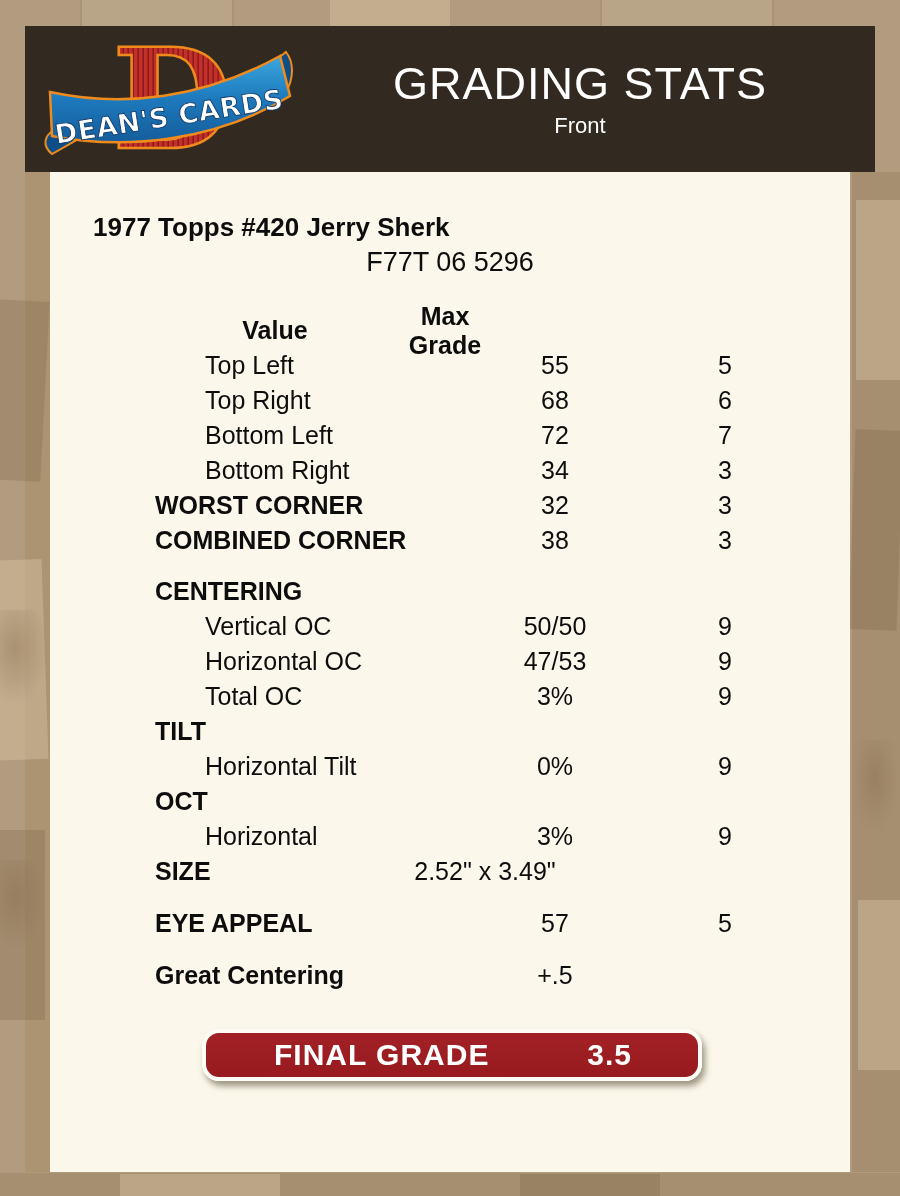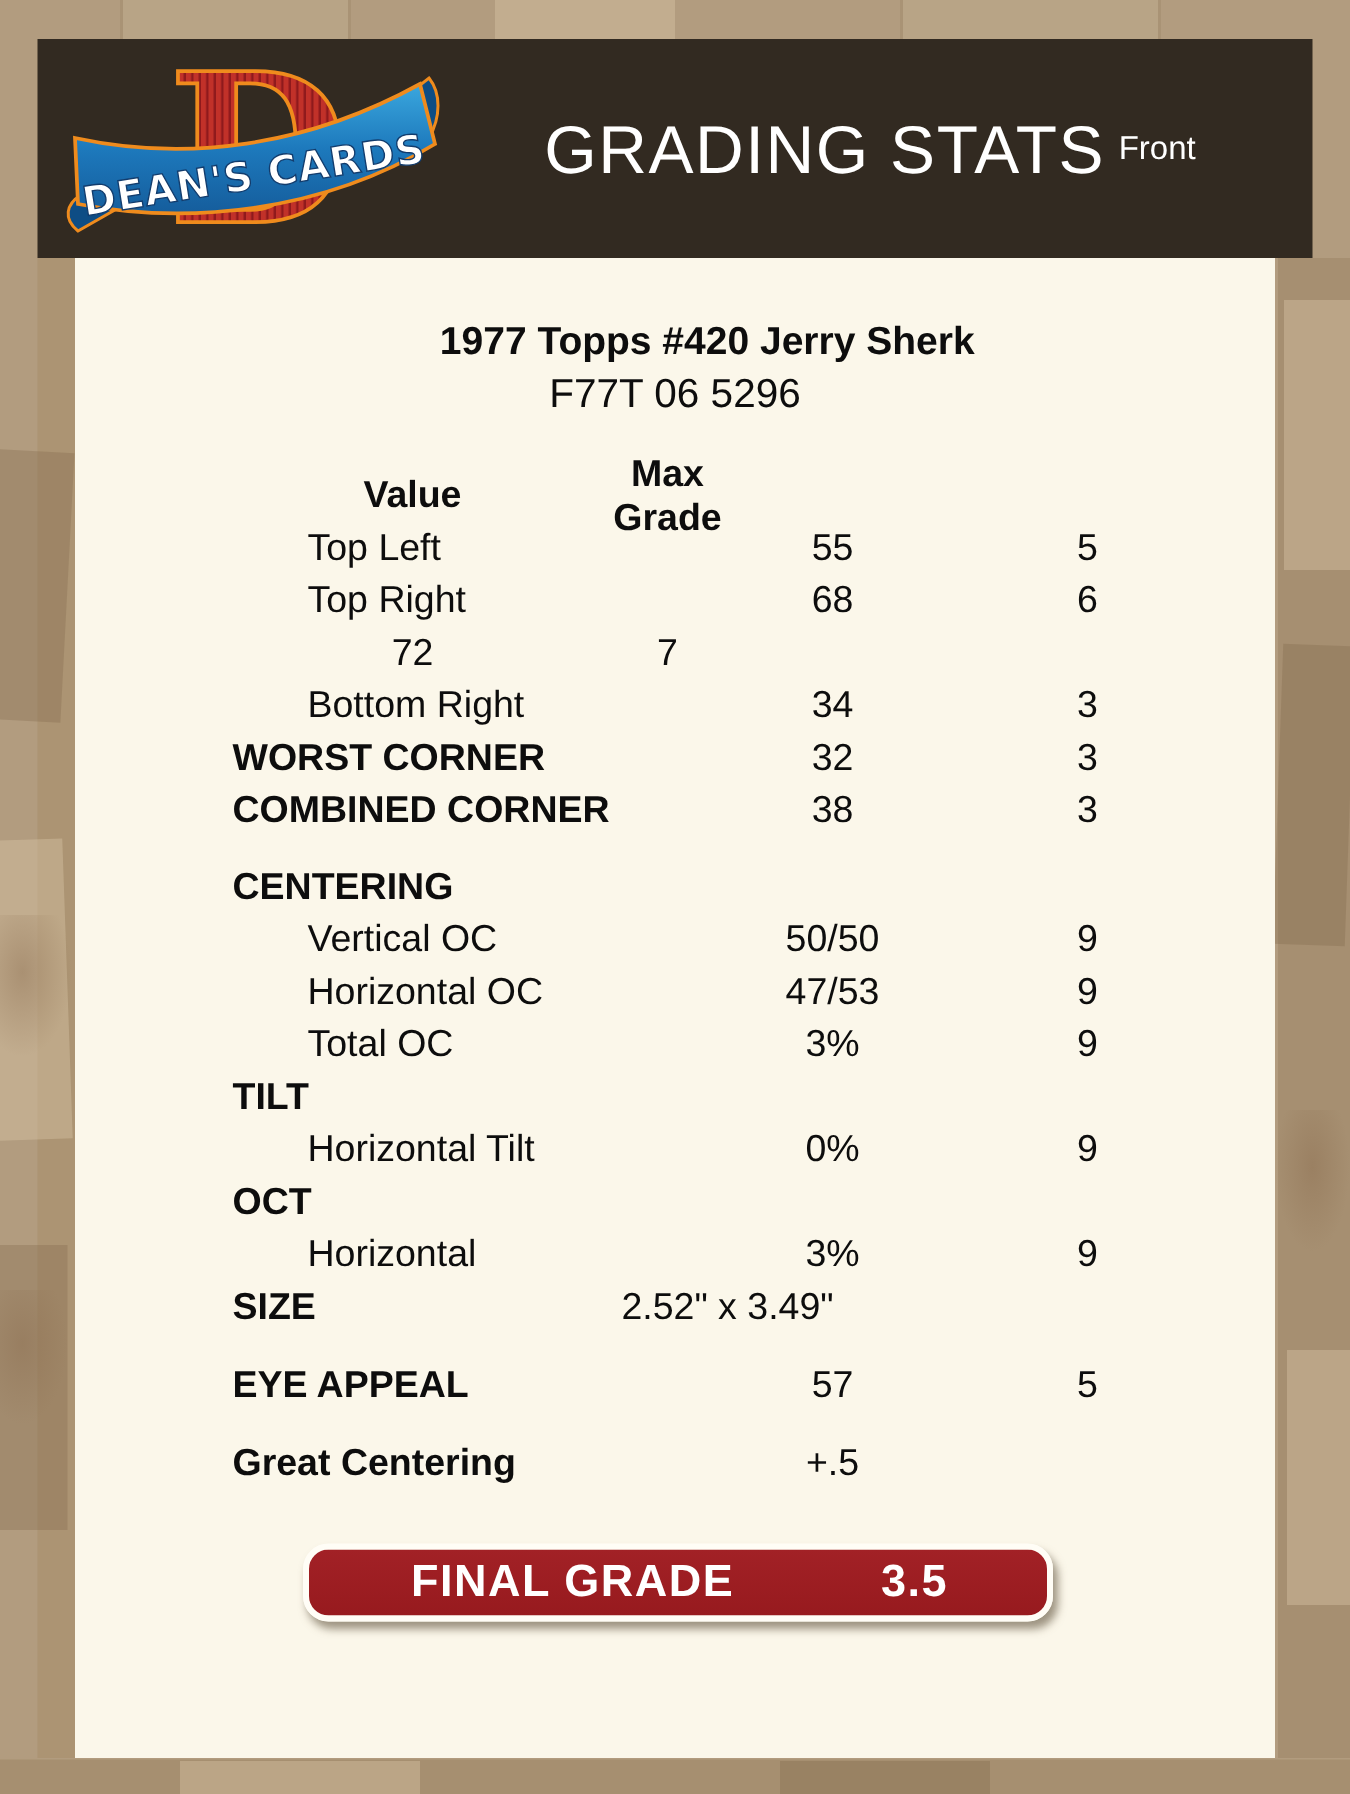--- a/index.html
+++ b/index.html
@@ -19,32 +19,32 @@
   .strip-leftband { position:absolute; left:25px; top:172px; width:25px; height:1000px; background:#a9916f; opacity:.75; }
 
   
   .header {
     position:absolute; left:25px; top:26px; width:850px; height:146px;
     background:#322a21;
   }
   .logo-wrap { position:absolute; left:18px; top:8px; width:252px; height:138px; }
   .header-titles {
     position:absolute; left:268px; right:8px; top:0; height:100%;
-    display:flex; flex-direction:row; align-items:center; justify-content:center;
+    display:flex; flex-direction:column; align-items:center; justify-content:center;
     color:#ffffff; gap:9px;
   }
   .header-title { font-size:45px; letter-spacing:1px; line-height:1; }
   .header-sub   { font-size:22px; line-height:1; }
 
   
   .panel {
     position:absolute; left:50px; top:172px; width:800px; height:1000px;
     background:#fbf7ea; color:#0d0d0d;
   }
-  .card-title { margin-top:38px; height:34px; line-height:34px; text-align:center; font-size:26px; font-weight:bold;margin-left:43px; }
+  .card-title { margin-top:38px; height:34px; line-height:34px; text-align:left; font-size:26px; font-weight:bold;margin-left:43px; }
   .card-code  { height:36px; line-height:36px; text-align:center; font-size:27px; }
 
   .grades-table { margin:33px 0 0 105px; width:620px; }
   .trow { display:flex; height:35px; align-items:center; font-size:25px; }
   .trow .c-label { width:280px; box-sizing:border-box; }
   .trow .c-value { width:240px; text-align:center; }
   .trow .c-max   { width:100px; text-align:center; }
   .trow.head .c-label, .trow.head .c-value, .trow.head .c-max { font-weight:bold; }
   .trow.boldlabel .c-label { font-weight:bold; }
   .trow.indent .c-label { padding-left:50px; }
@@ -129,20 +129,21 @@
         <span class="c-label">Top Left</span>
         <span class="c-value">55</span>
         <span class="c-max">5</span>
       </div>
       <div class="trow indent">
         <span class="c-label">Top Right</span>
         <span class="c-value">68</span>
         <span class="c-max">6</span>
       </div>
       <div class="trow indent">
+        <span class="c-label">Bottom Left</span>
         <span class="c-value">72</span>
         <span class="c-max">7</span>
       </div>
       <div class="trow indent">
         <span class="c-label">Bottom Right</span>
         <span class="c-value">34</span>
         <span class="c-max">3</span>
       </div>
       <div class="trow boldlabel">
         <span class="c-label">WORST CORNER</span>

